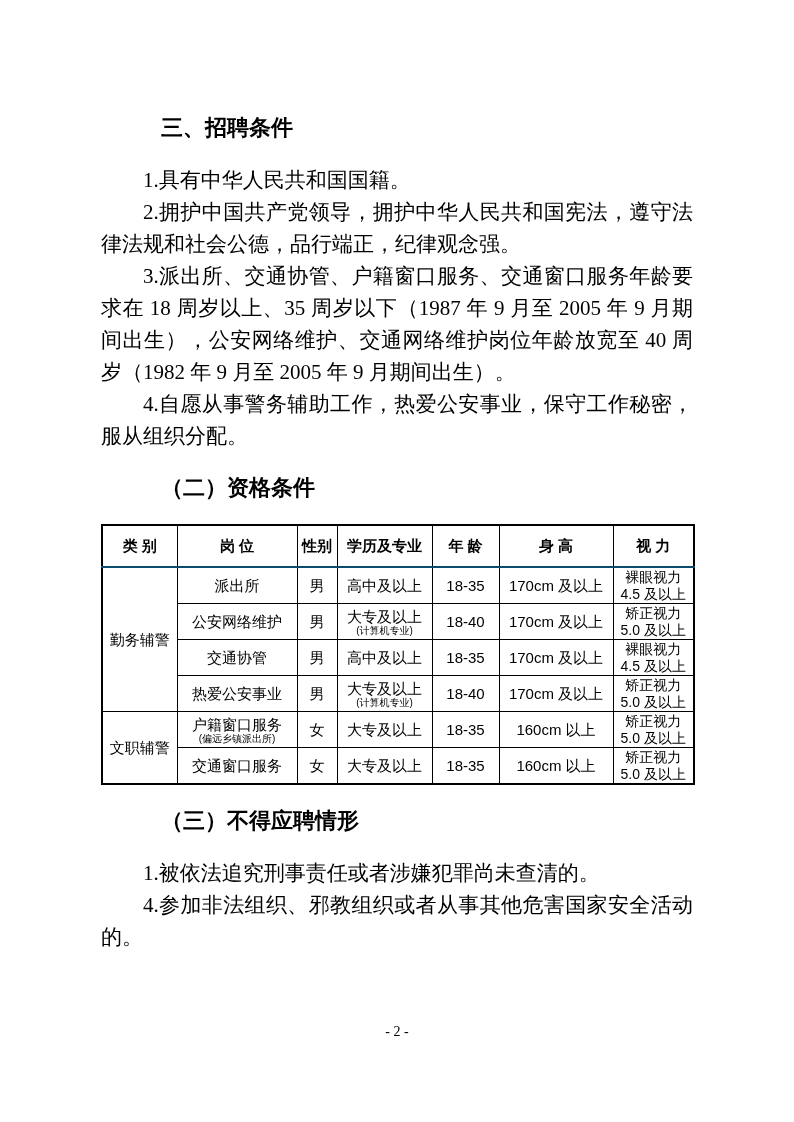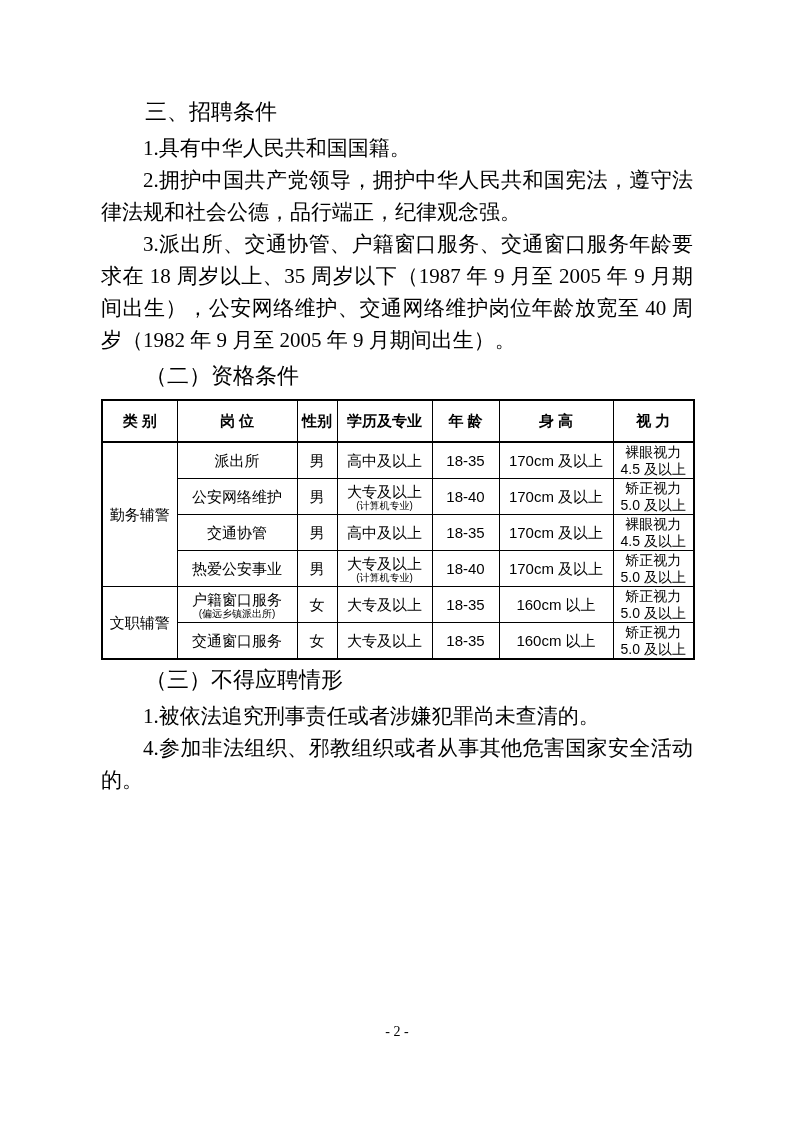--- a/index.html
+++ b/index.html
@@ -15,22 +15,22 @@
   }
   .content {
     position: absolute;
     top: 92px;
     left: 101px;
     width: 592px;
   }
   .doc-heading {
     font-size: 22px;
     line-height: 40px;
-    font-weight: normal;
-    margin: 0;
+    font-weight: bold;
+    margin: 16px;
     text-indent: 2em;
     white-space: nowrap;
   }
   .doc-para {
     font-size: 21px;
     line-height: 32px;
     margin: 0;
     text-indent: 2em;
     text-align: justify;
     text-align-last: left;
@@ -47,21 +47,21 @@
     border: 1px solid #000000;
     text-align: center;
     vertical-align: middle;
     padding: 0;
     overflow: hidden;
   }
   .qual-table thead th {
     height: 40px;
     font-size: 15px;
     font-weight: bold;
-    border-bottom: 2px solid #000000;
+    border-bottom: 2px solid #0c4a6e;
   }
   .qual-table tbody td {
     height: 35px;
     font-size: 15px;
     font-weight: normal;
     line-height: 17px;
   }
   .qual-table td .note {
     display: block;
     font-size: 10px;
@@ -89,20 +89,21 @@
 
 <div class="page">
   <div class="content">
 
     <p class="doc-heading">三、招聘条件</p>
 
 
     <p class="doc-para">1.具有中华人民共和国国籍。</p>
     <p class="doc-para">2.拥护中国共产党领导，拥护中华人民共和国宪法，遵守法律法规和社会公德，品行端正，纪律观念强。</p>
     <p class="doc-para">3.派出所、交通协管、户籍窗口服务、交通窗口服务年龄要求在 18 周岁以上、35 周岁以下（1987 年 9 月至 2005 年 9 月期间出生），公安网络维护、交通网络维护岗位年龄放宽至 40 周岁（1982 年 9 月至 2005 年 9 月期间出生）。</p>
+    <p class="doc-para">4.自愿从事警务辅助工作，热爱公安事业，保守工作秘密，服从组织分配。</p>
 
     <p class="doc-heading">（二）资格条件</p>
 
     <table class="qual-table">
       <colgroup>
         <col style="width:75px">
           <col style="width:120px">
           <col style="width:40px">
         <col style="width:95px">
           <col style="width:67px">

